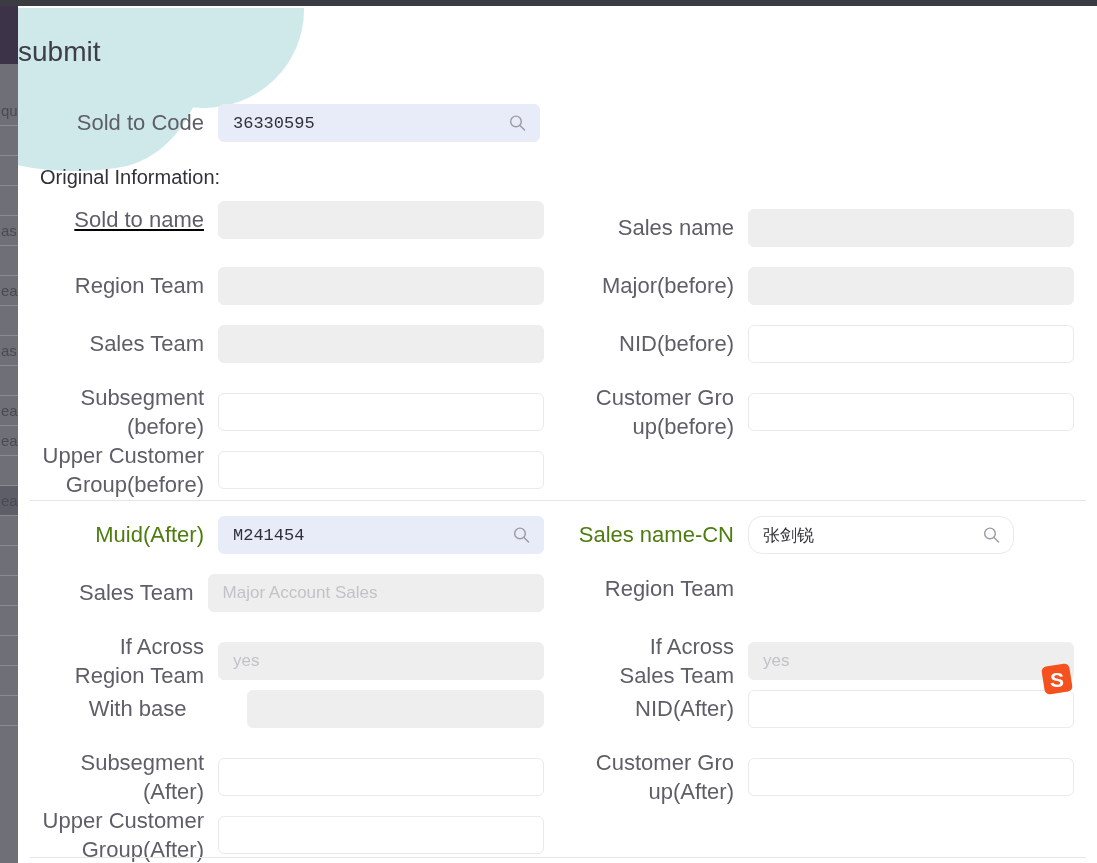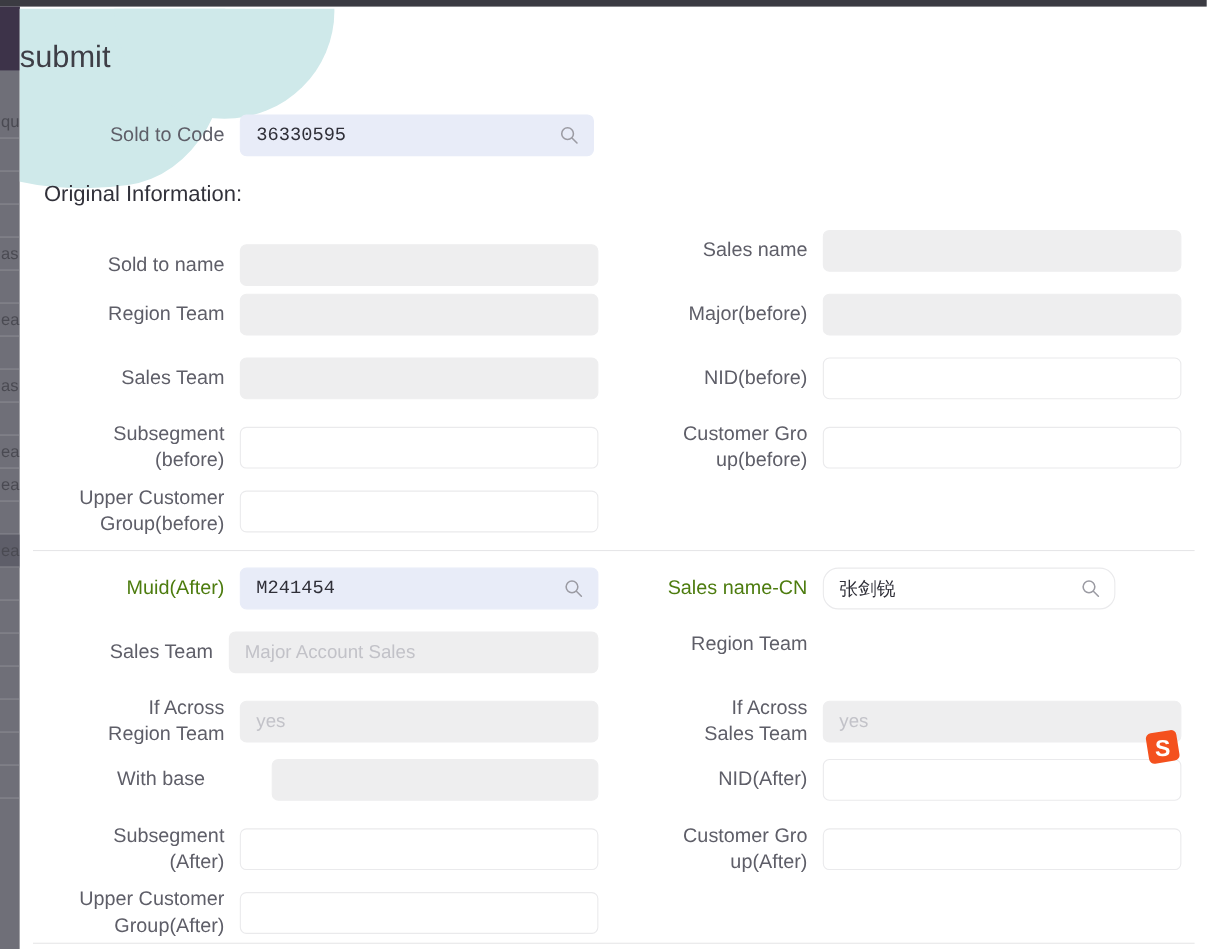--- a/index.html
+++ b/index.html
@@ -76,21 +76,21 @@
     color: #3e3e46;
   }
 
   
   .field {
     position: absolute;
     display: flex;
     align-items: center;
   }
   .f-label {
-    font-size: 18px;
+    font-size: 22px;
     color: #5e5e68;
     text-align: right;
     line-height: 1.32;
     padding-right: 14px;
     white-space: pre-line;
   }
   .f-label.strong { color: #4d7c0f; }
   .f-control {
     position: relative;
     height: 38px;
@@ -183,21 +183,21 @@
             <circle cx="8.4" cy="8.4" r="5.6"></circle>
             <line x1="12.6" y1="12.6" x2="17.4" y2="17.4" stroke-linecap="round"></line>
           </svg>
         </span>
       </div>
     </div>
 
     <div id="section-original-label">Original Information:</div>
 
     <div id="group-original-left">
-        <div class="field" style="left: 22px; top: 214px; width: 504px;">
+        <div class="field" style="left: 22px; top: 193px; width: 504px; text-decoration: underline;">
           <div class="f-label" style="width: 178px;">Sold to name</div>
           <div class="f-control filled" style="width: 326px;">
             <span></span>
           </div>
         </div>
         <div class="field" style="left: 22px; top: 259px; width: 504px;">
           <div class="f-label" style="width: 178px;">Region Team</div>
           <div class="f-control filled" style="width: 326px;">
             <span></span>
           </div>

